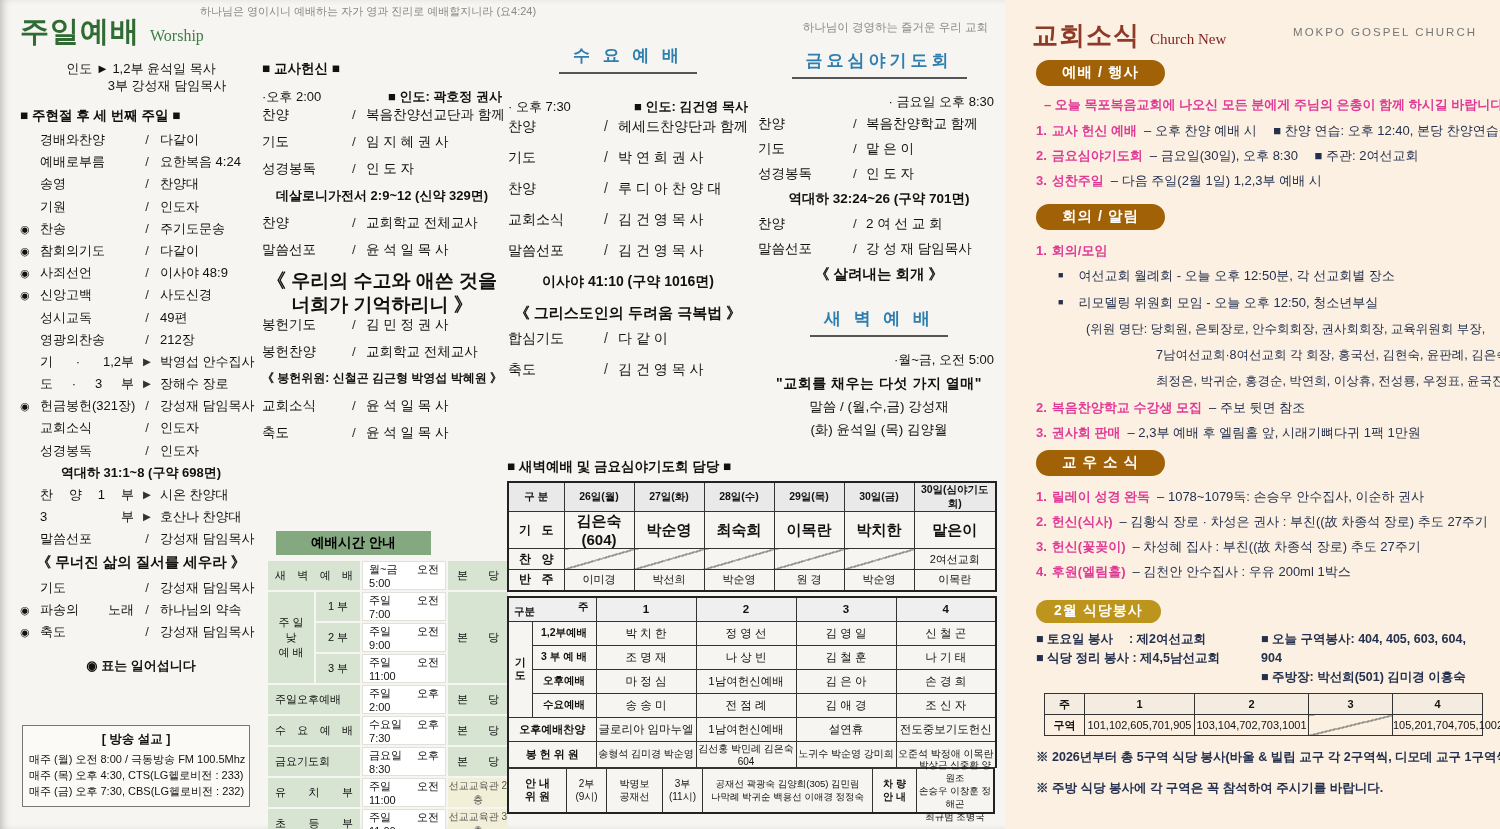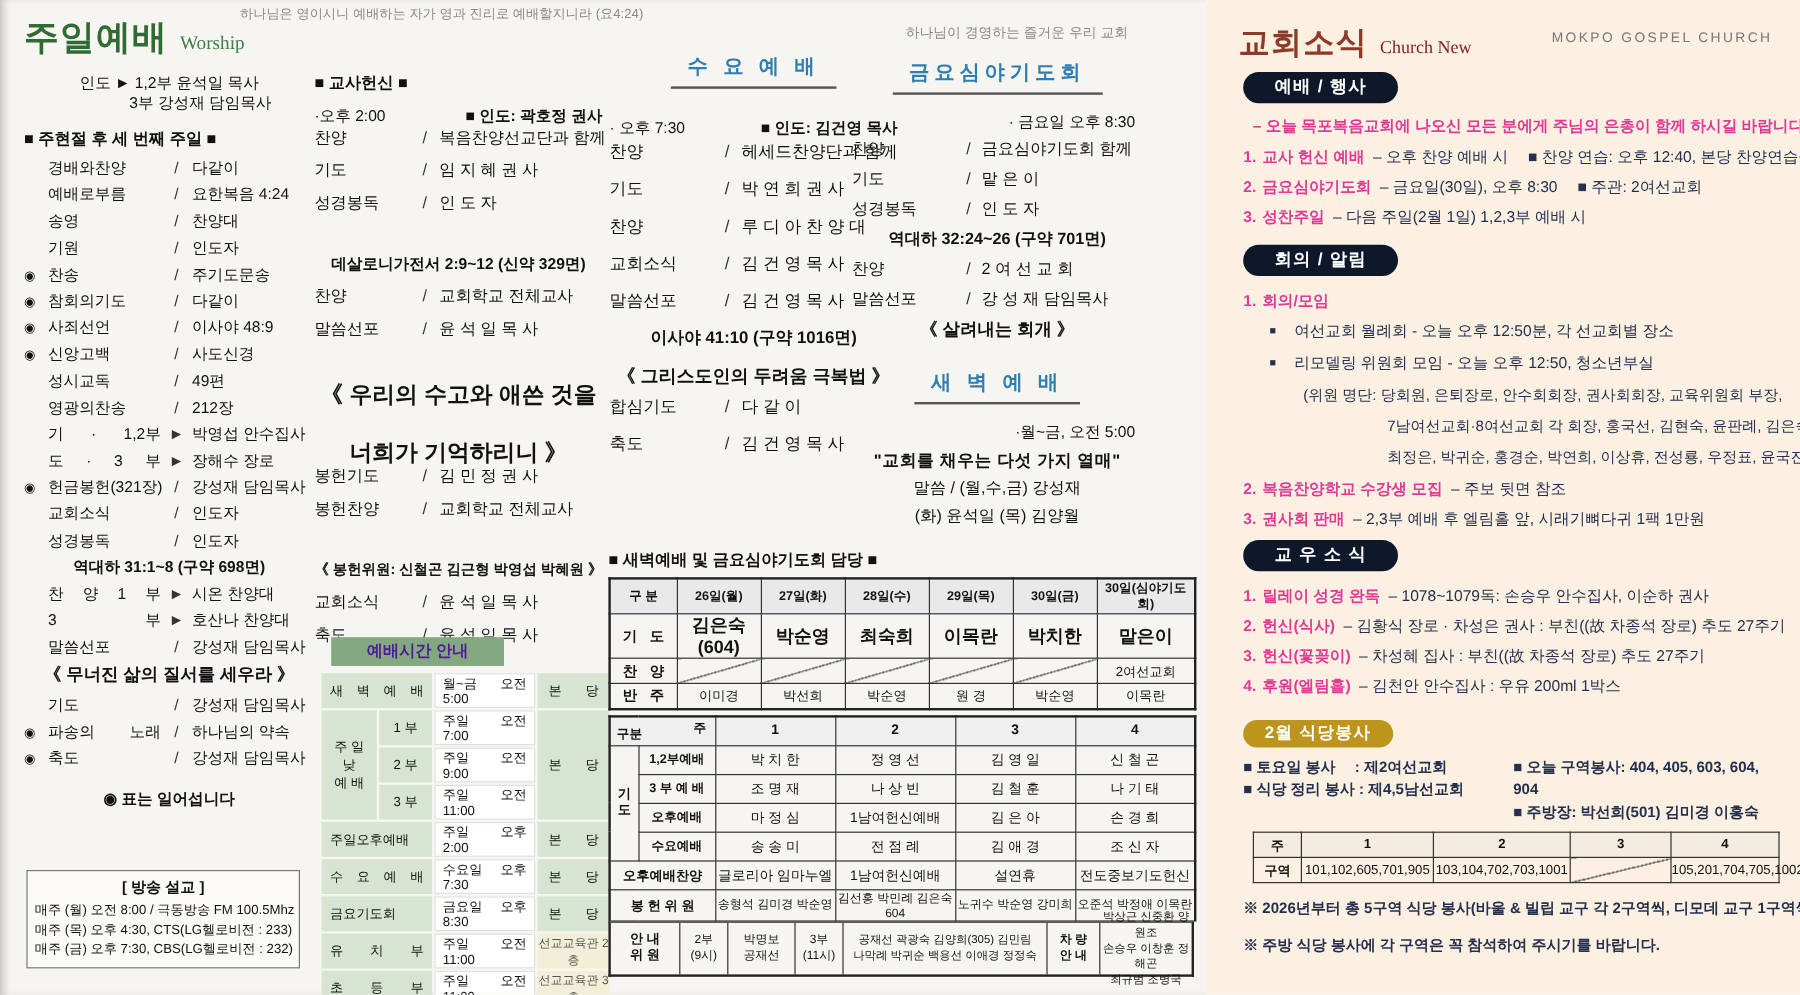--- a/index.html
+++ b/index.html
@@ -39,30 +39,30 @@
 
   
   .col2 { position:absolute; left:262px; top:44px; width:240px; }
   .c2-title { text-align:center; font-size:17px; font-weight:bold; color:#2e7fb0; letter-spacing:1px; }
   .c2-section { margin-top:16px; font-size:13.5px; font-weight:bold; }
   .timeline { display:flex; justify-content:space-between; margin-top:10px; font-size:13px; }
   .timeline .tl-b { font-weight:bold; }
   .arow { display:flex; align-items:baseline; height:27px; font-size:13.5px; white-space:nowrap; }
   .arow .wl { width:80px; }
   .arow .ws { width:24px; }
-  .arow.ct { display:block; text-align:center;margin-top:24px; }
+  .arow.ct { display:block; text-align:center; }
   .arow.ct .wc { display:inline; }
   .arow.ct.b .wc { font-weight:bold; font-size:13px; }
   .arow.ct.t { height:24px; }
   .arow.ct.t .wc { font-weight:bold; font-size:19px; }
   .arow.ct.s .wc { font-weight:bold; font-size:12px; }
 
   
   .sched-wrap { position:absolute; left:266px; top:531px; width:234px; }
-  .sched-title { width:144px; margin-left:10px; background:#84a981; color:#4c1d95; font-weight:bold;
+  .sched-title { width:155px; margin-left:10px; background:#84a981; color:#000000; font-weight:bold;
     font-size:13.5px; text-align:center; padding:3px 0; }
   table.sched { margin-top:4px; border-spacing:2px; width:234px; table-layout:fixed; }
   table.sched td { font-size:11px; height:22px; background:#d7e4d2; }
   table.sched td.sn { text-align:justify; text-align-last:justify; padding:0 7px; }
   table.sched td.part { text-align:center; }
   table.sched td.sw { background:#fff; text-align:justify; text-align-last:justify; padding:0 6px; border:1px solid #e2e0da; }
   table.sched td.sp { text-align:justify; text-align-last:justify; padding:0 9px; }
   table.sched td.sy { background:#f2efd8; color:#555; font-size:10px; text-align:center; }
 
   
@@ -70,21 +70,21 @@
   .c34-title { text-align:center; }
   .c34-title span { display:inline-block; font-size:17px; font-weight:bold; color:#2e7fb0; letter-spacing:4px;
     border-bottom:2px solid #555; padding:0 14px 5px; }
   .c3-rows .wrow { height:31px; font-size:14px; }
   .c3-rows .wl { width:86px; }
   .c3-rows .ws { width:24px; }
   .c3-rows .wrow.ct.t .wc { font-size:15px; }
   .col3 .timeline { margin-top:24px; margin-bottom:2px; }
 
   
-  .col4 { position:absolute; left:710px; top:20px; width:242px; }
+  .col4 { position:absolute; left:758px; top:20px; width:242px; }
   .motto { text-align:right; font-size:11.5px; color:#8a8a85; padding-right:12px; }
   .col4 .c34-title { margin-top:14px; }
   .time-r { text-align:right; font-size:13px; margin-top:14px; padding-right:6px; }
   .c4-rows { margin-top:4px; }
   .c4-rows .wrow { height:25px; font-size:13.5px; }
   .c4-rows .wl { width:86px; }
   .c4-rows .ws { width:22px; }
   .dawn { margin-top:16px; }
   .dawn-theme { margin-top:6px; text-align:center; font-weight:bold; font-size:14px; letter-spacing:.5px; }
   .dawn-line { text-align:center; font-size:13.5px; margin-top:5px; }
@@ -124,21 +124,21 @@
   .u-p3l { width:40px; }
   .u-p3n { width:170px; font-size:9.5px !important; }
   .u-carl { width:44px; font-weight:bold; }
   .u-carn { flex:1; font-size:9.5px !important; }
 
   
   .rp-head { position:absolute; left:1032px; top:18px; width:445px; }
   .rp-title { font-size:26px; font-weight:bold; color:#8f3a28; letter-spacing:1px; }
   .rp-sub { font-size:15px; color:#7f1d1d; font-family:"Liberation Serif", serif; margin-left:10px; }
   .rp-church { position:absolute; right:0; top:8px; font-size:11.5px; color:#777; letter-spacing:2px; }
-  .pill { display:inline-block; background:#0f172a; color:#fff; font-weight:bold; font-size:14.5px;
+  .pill { display:inline-block; background:#a16207; color:#fff; font-weight:bold; font-size:14.5px;
     padding:3px 26px 4px; border-radius:14px; letter-spacing:1px; }
   .pill.gold { background:#bd941c; padding:2px 18px 3px; font-size:14px; }
   .rsec { position:absolute; left:1036px; width:450px; }
   .rline { display:flex; align-items:baseline; min-height:25px; font-size:13px; color:#24304e; white-space:nowrap; }
   .r-no { font-weight:bold; color:#e03a96; margin-right:5px; }
   .r-lead { font-weight:bold; color:#e03a96; margin-right:7px; }
   .r-rest { color:#24304e; }
   .rline.blt { padding-left:22px; min-height:27px; }
   .rline.blt .r-no { color:#24304e; font-size:9px; position:relative; top:-2px; margin-right:8px; }
   .rline.c1 { padding-left:38px; min-height:26px; font-size:12.5px; }
@@ -636,21 +636,21 @@
   <div class="col4">
     <div class="motto">하나님이 경영하는 즐거운 우리 교회</div>
     <div class="c34-title"><span>금요심야기도회</span></div>
     <div class="time-r">· 금요일 오후 8:30</div>
     <div class="c4-rows">
 
         <div class="wrow">
 
           <span class="wl">찬양</span>
           <span class="ws">/</span>
-          <span class="wv">금요심야기도회 함께</span>
+          <span class="wv">복음찬양학교 함께</span>
 
         </div>
 
         <div class="wrow">
 
           <span class="wl">기도</span>
           <span class="ws">/</span>
           <span class="wv">맡 은 이</span>
 
         </div>

